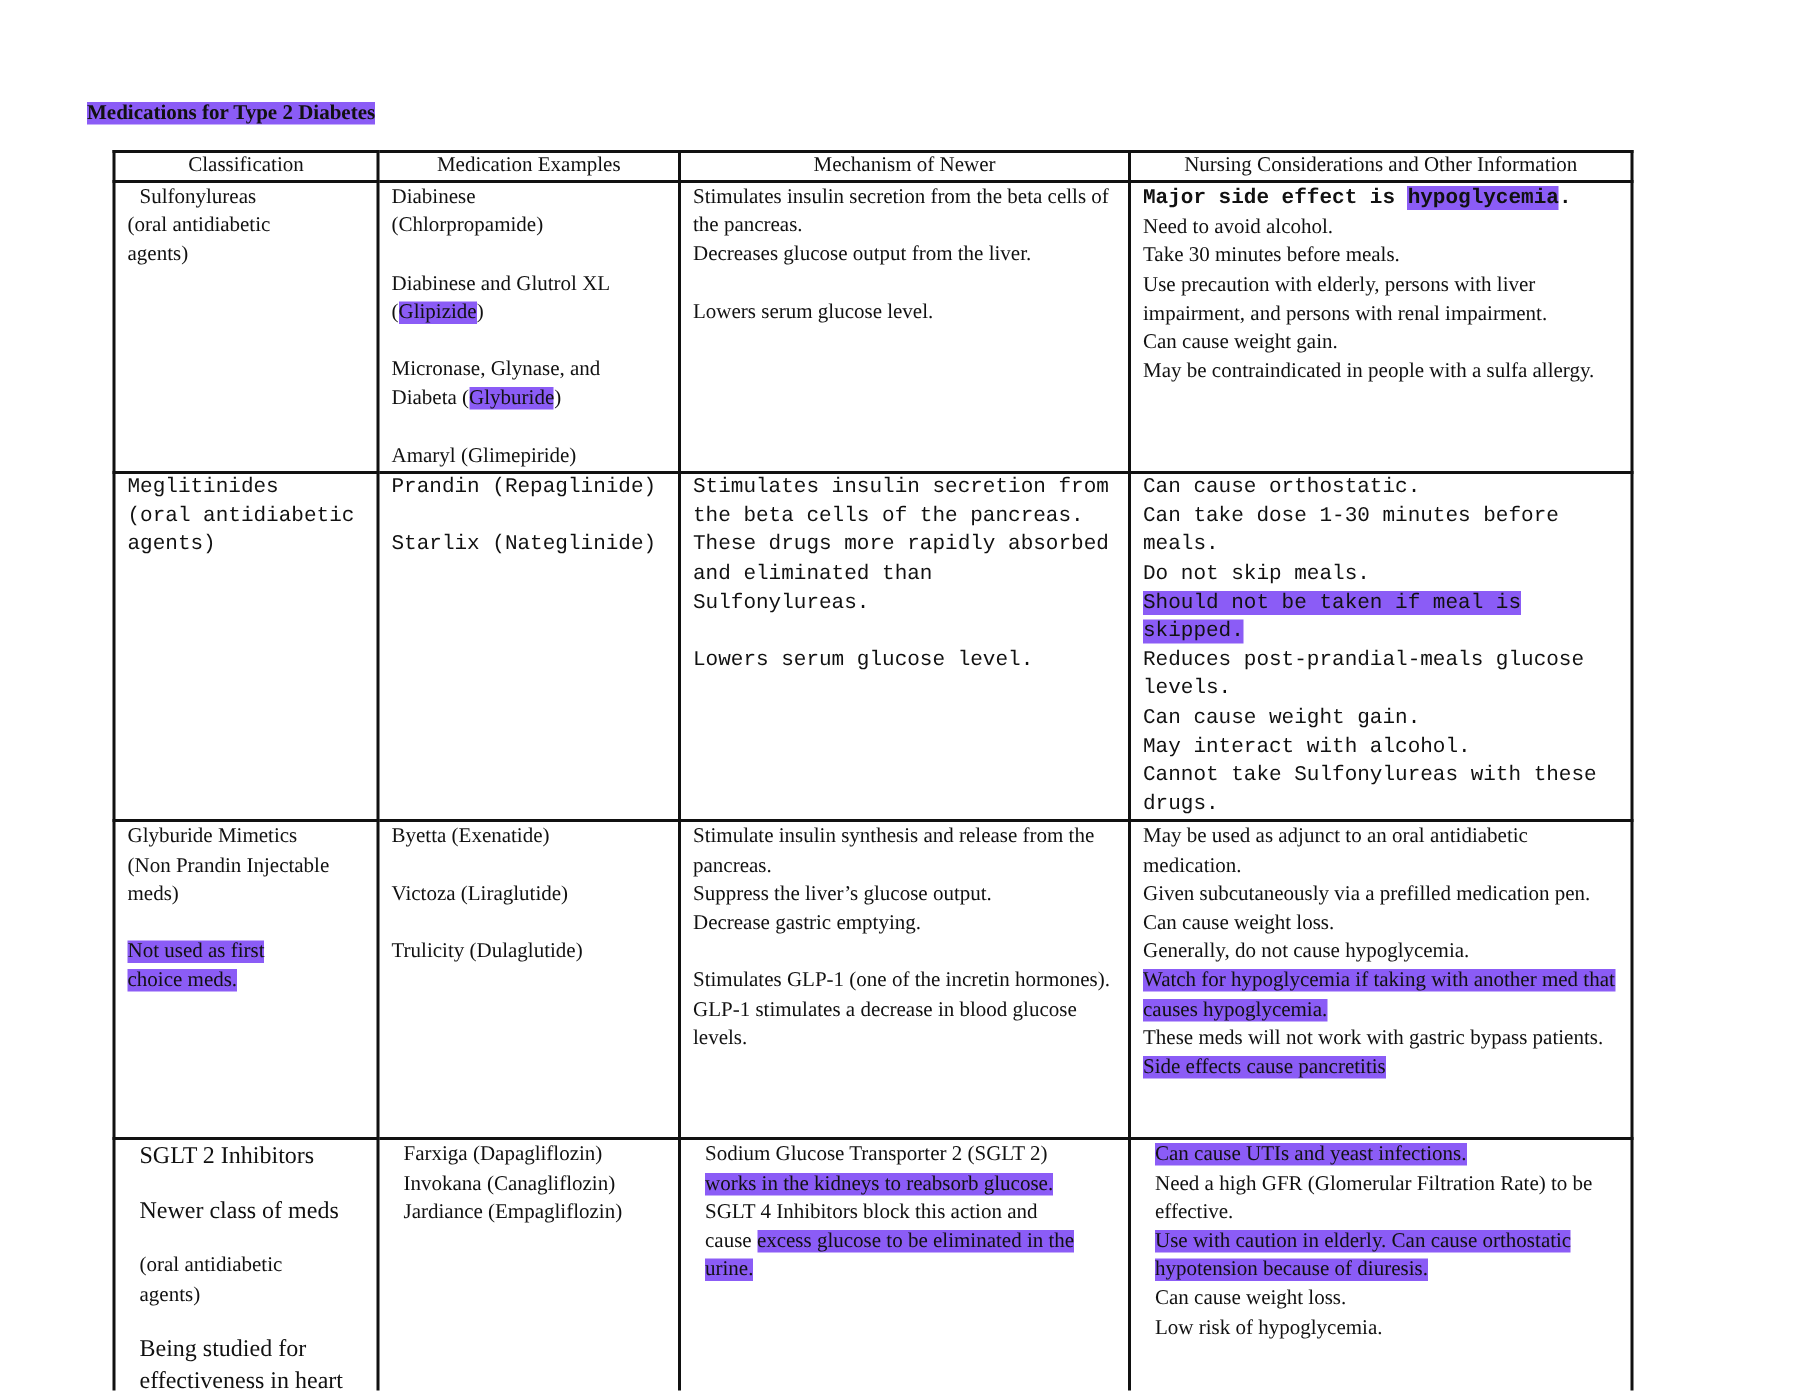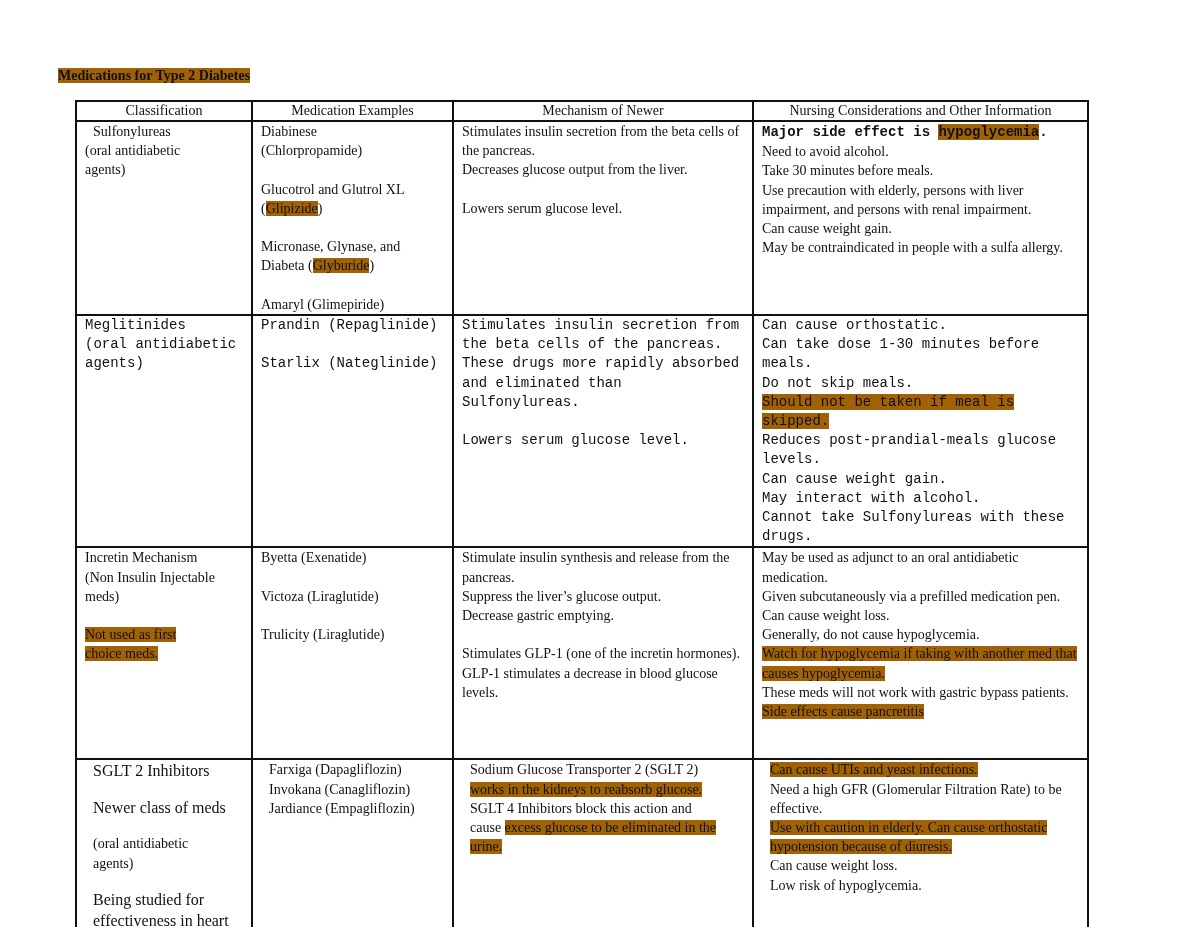--- a/index.html
+++ b/index.html
@@ -17,21 +17,21 @@
     }
     .doc-title {
       position: absolute;
       left: 58px;
       top: 66px;
       font-size: 14px;
       font-weight: bold;
       line-height: 19px;
     }
     .hl {
-      background: #a16207;
+      background: #8b5cf6;
     }
     table.meds {
       position: absolute;
       left: 45px;
       top: 100px;
       width: 1012px;
       border-collapse: collapse;
       table-layout: fixed;
       font-size: 14px;
       line-height: 19.2px;
@@ -91,21 +91,21 @@
     <tr class="r1">
       <td>
         <span class="line indent">Sulfonylureas</span>
         <span class="line">(oral antidiabetic</span>
         <span class="line">agents)</span>
       </td>
       <td>
         <span class="line">Diabinese</span>
         <span class="line">(Chlorpropamide)</span>
         <span class="gap"></span>
-        <span class="line">Glucotrol and Glutrol XL</span>
+        <span class="line">Diabinese and Glutrol XL</span>
         <span class="line"><span>(</span><span class="hl">Glipizide</span><span>)</span></span>
         <span class="gap"></span>
         <span class="line">Micronase, Glynase, and</span>
         <span class="line"><span>Diabeta (</span><span class="hl">Glyburide</span><span>)</span></span>
         <span class="gap"></span>
         <span class="line">Amaryl (Glimepiride)</span>
       </td>
       <td>
         <span class="line">Stimulates insulin secretion from the beta cells of the pancreas.</span>
         <span class="line">Decreases glucose output from the liver.</span>
@@ -146,33 +146,33 @@
         <span class="line"><span class="hl">Should not be taken if meal is skipped.</span></span>
         <span class="line">Reduces post-prandial-meals glucose levels.</span>
         <span class="line">Can cause weight gain.</span>
         <span class="line">May interact with alcohol.</span>
         <span class="line">Cannot take Sulfonylureas with these drugs.</span>
       </td>
     </tr>
 
     <tr class="r3">
       <td>
-        <span class="line">Incretin Mechanism</span>
-        <span class="line">(Non Insulin Injectable</span>
+        <span class="line">Glyburide Mimetics</span>
+        <span class="line">(Non Prandin Injectable</span>
         <span class="line">meds)</span>
         <span class="gap"></span>
         <span class="line"><span class="hl">Not used as first</span></span>
         <span class="line"><span class="hl">choice meds.</span></span>
       </td>
       <td>
         <span class="line">Byetta (Exenatide)</span>
         <span class="gap"></span>
         <span class="line">Victoza (Liraglutide)</span>
         <span class="gap"></span>
-        <span class="line">Trulicity (Liraglutide)</span>
+        <span class="line">Trulicity (Dulaglutide)</span>
       </td>
       <td>
         <span class="line">Stimulate insulin synthesis and release from the pancreas.</span>
         <span class="line">Suppress the liver’s glucose output.</span>
         <span class="line">Decrease gastric emptying.</span>
         <span class="gap"></span>
         <span class="line">Stimulates GLP-1 (one of the incretin hormones).  GLP-1 stimulates a decrease in blood glucose levels.</span>
       </td>
       <td>
         <span class="line">May be used as adjunct to an oral antidiabetic medication.</span>

